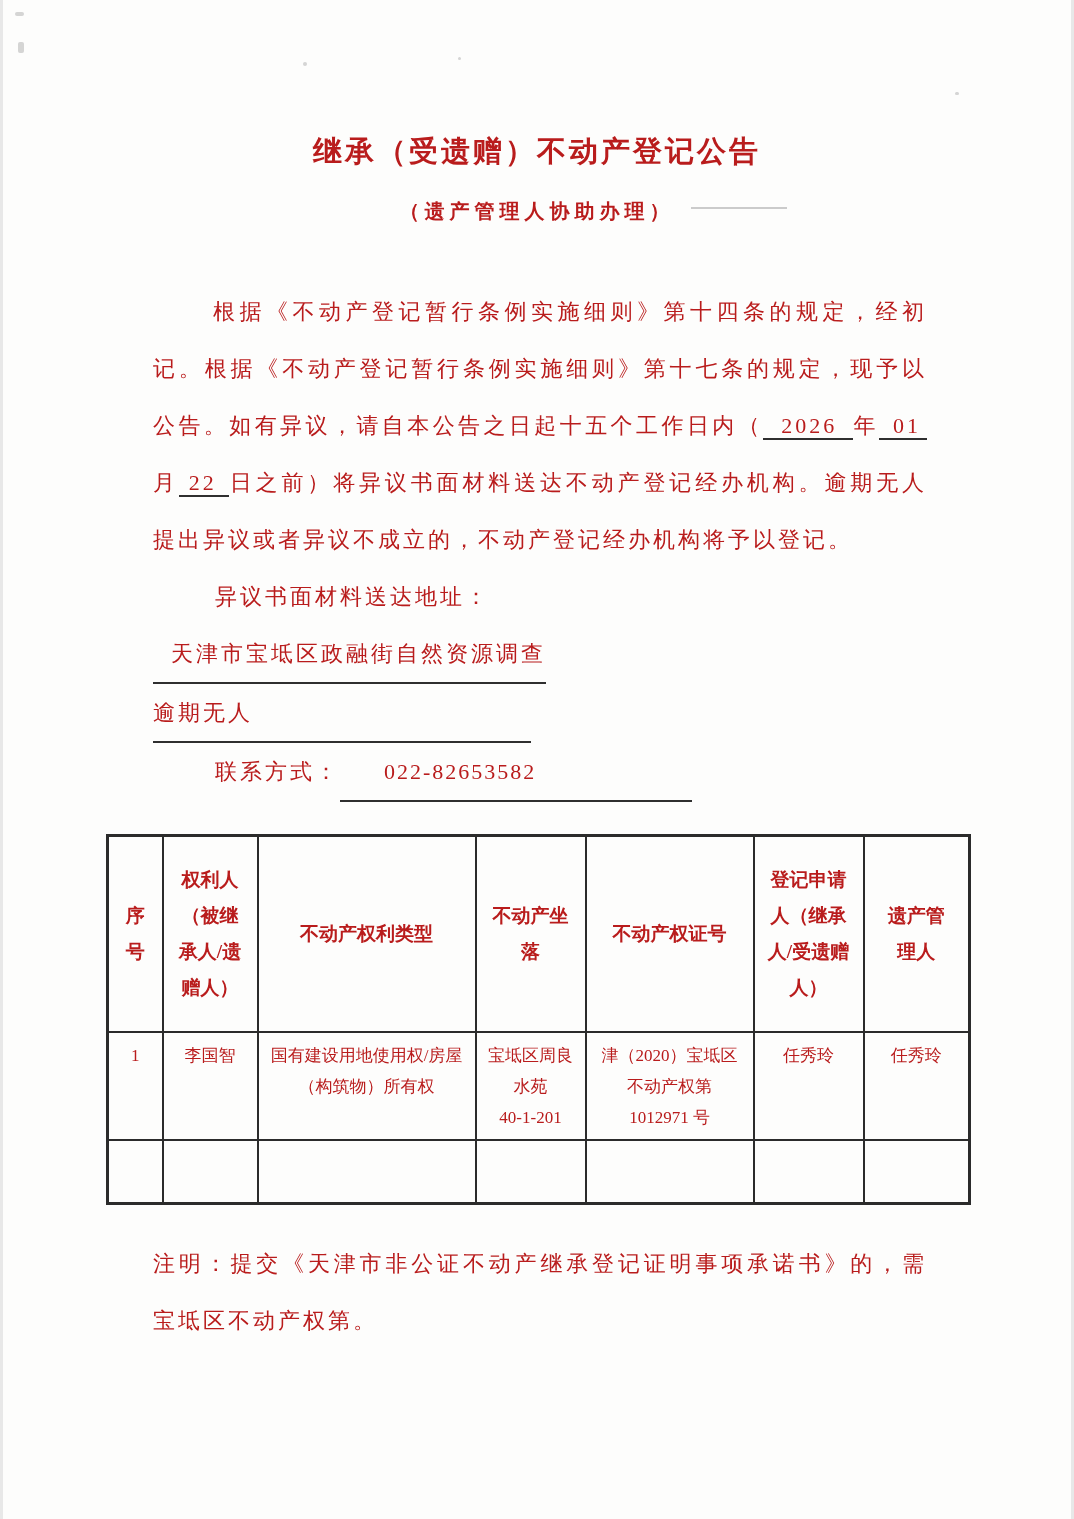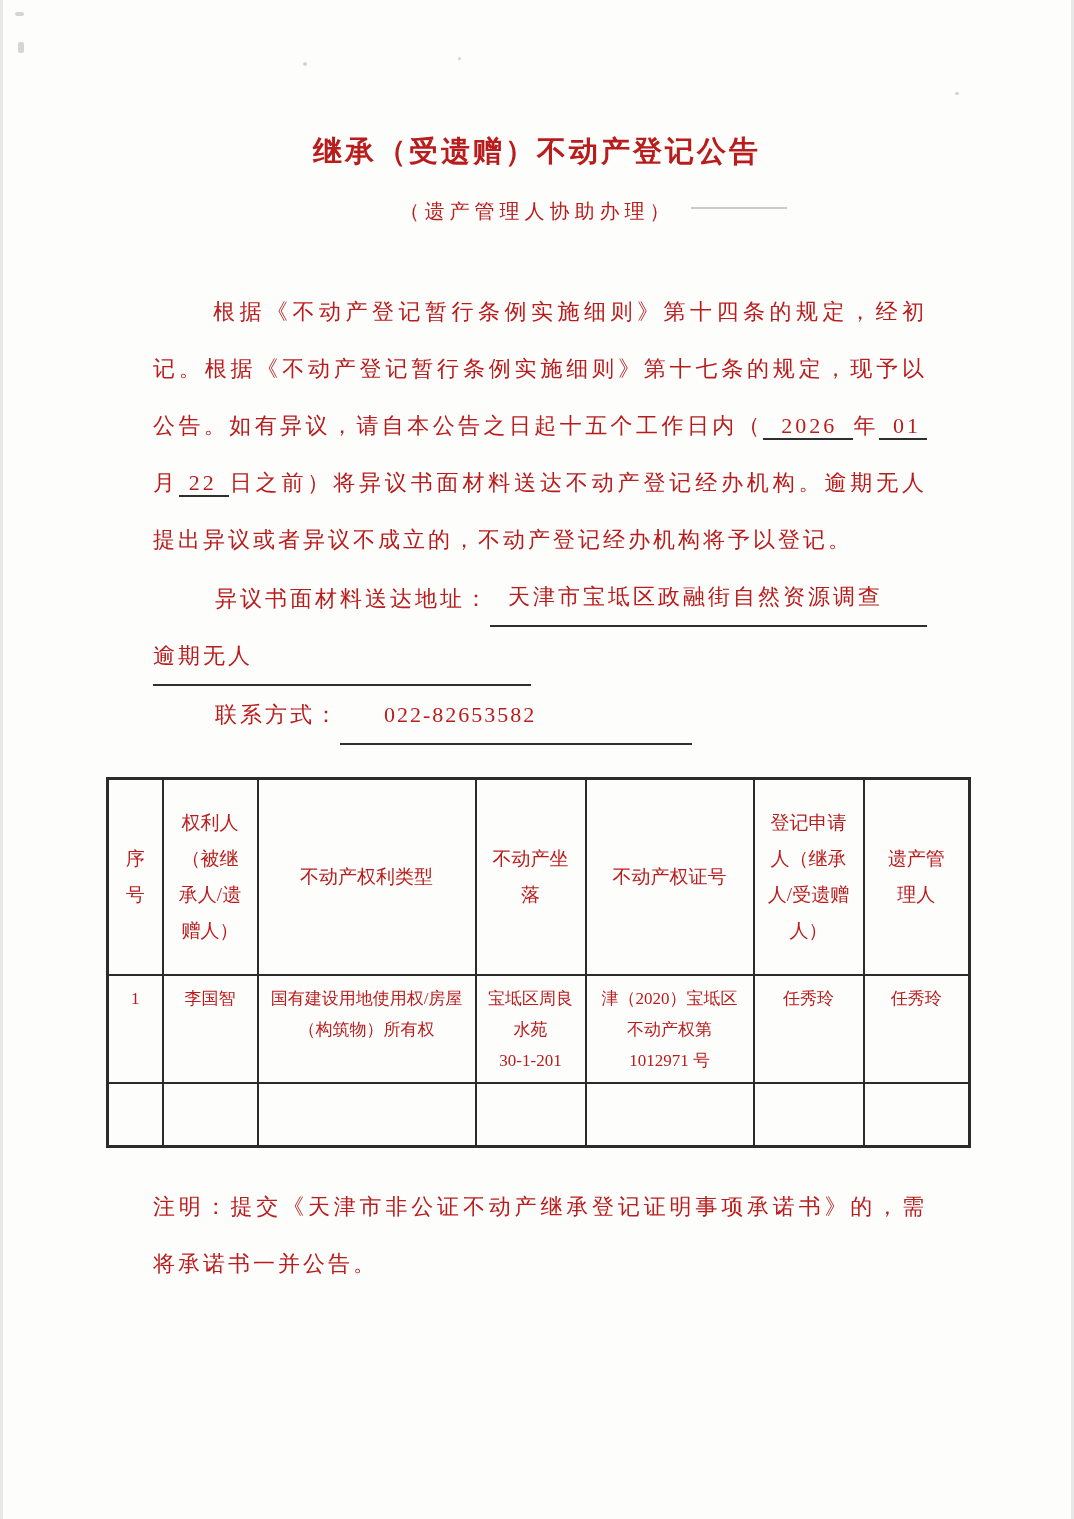--- a/index.html
+++ b/index.html
@@ -22,56 +22,56 @@
     margin-top: 132px;
     text-align: center;
     font-size: 29px;
     font-weight: bold;
     letter-spacing: 3px;
   }
   .subtitle {
     margin-top: 26px;
     text-align: center;
     font-size: 20px;
-    font-weight: normal;
+    font-weight: bold;
     letter-spacing: 5px;
   }
 
   .bodytext { margin: 58px 144px 0 150px; font-size: 22px; letter-spacing: 3px; }
   .line { line-height: 57px; white-space: nowrap; }
   .wrapok { white-space: normal; }
   .jline { text-align: justify; text-align-last: justify; white-space: normal; }
   .indent1 { text-indent: 60px; }
 
   .u { border-bottom: 2px solid #2f2f2f; }
   .num { font-family: "Liberation Serif", "DejaVu Serif", serif; }
   .u-year { padding: 0 16px 0 18px; }
   .u-month { padding: 0 6px 0 14px; }
   .u-day { padding: 0 12px 0 10px; }
 
-  .flexline { display: flex; align-items: flex-end; }
+  .flexline { display: flex; align-items: flex-start; flex-direction: column; }
   .addr-label { flex: 0 0 auto; margin-left: 62px; }
   .addr-val { flex: 1 1 auto; border-bottom: 2px solid #2f2f2f; padding-left: 18px; }
   .addr-val2 { display: inline-block; width: 378px; border-bottom: 2px solid #2f2f2f; }
   .contact-label { margin-left: 62px; }
   .contact-val { display: inline-block; width: 352px; border-bottom: 2px solid #2f2f2f; padding-left: 44px; letter-spacing: 2px; }
 
   table.reg {
     margin: 32px 0 0 103px;
     width: 862px;
     border-collapse: collapse;
     table-layout: fixed;
     border: 3px solid #2b2b2b;
     font-family: "Liberation Serif", "DejaVu Serif", serif;
   }
   table.reg th, table.reg td { border: 2px solid #2b2b2b; }
   table.reg th {
     height: 196px;
     font-size: 19px;
-    font-weight: normal;
+    font-weight: bold;
     line-height: 36px;
     text-align: center;
     vertical-align: middle;
   }
   th.c0 { padding: 0 10px; }
   th.c1 { padding: 0 11px; }
   th.c2 { padding: 0 10px; }
   th.c3 { padding: 0 10px; }
   th.c4 { padding: 0 10px; margin-left: 42px; }
   th.c5 { padding: 0 12px; }
@@ -146,35 +146,35 @@
         <th class="c5">登记申请人（继承人/受遗赠人）</th>
         <th class="c6">遗产管理人</th>
       </tr>
     </thead>
     <tbody>
       <tr class="data-row">
         <td>1</td>
         <td>李国智</td>
         <td>国有建设用地使用权/房屋（构筑物）所有权</td>
         <td>宝坻区周良水苑
-30-1-201</td>
+40-1-201</td>
         <td>津（2020）宝坻区不动产权第 1012971 号</td>
         <td>任秀玲</td>
         <td>任秀玲</td>
       </tr>
       <tr class="empty-row">
         <td></td>
         <td></td>
         <td></td>
         <td></td>
         <td></td>
         <td></td>
         <td></td>
       </tr>
     </tbody>
   </table>
 
   <div class="note">
     <p class="line jline">注明：提交《天津市非公证不动产继承登记证明事项承诺书》的，需</p>
-    <p class="line wrapok">将承诺书一并公告。</p>
+    <p class="line wrapok">宝坻区不动产权第。</p>
   </div>
 
 </div>
 
 </body></html>

